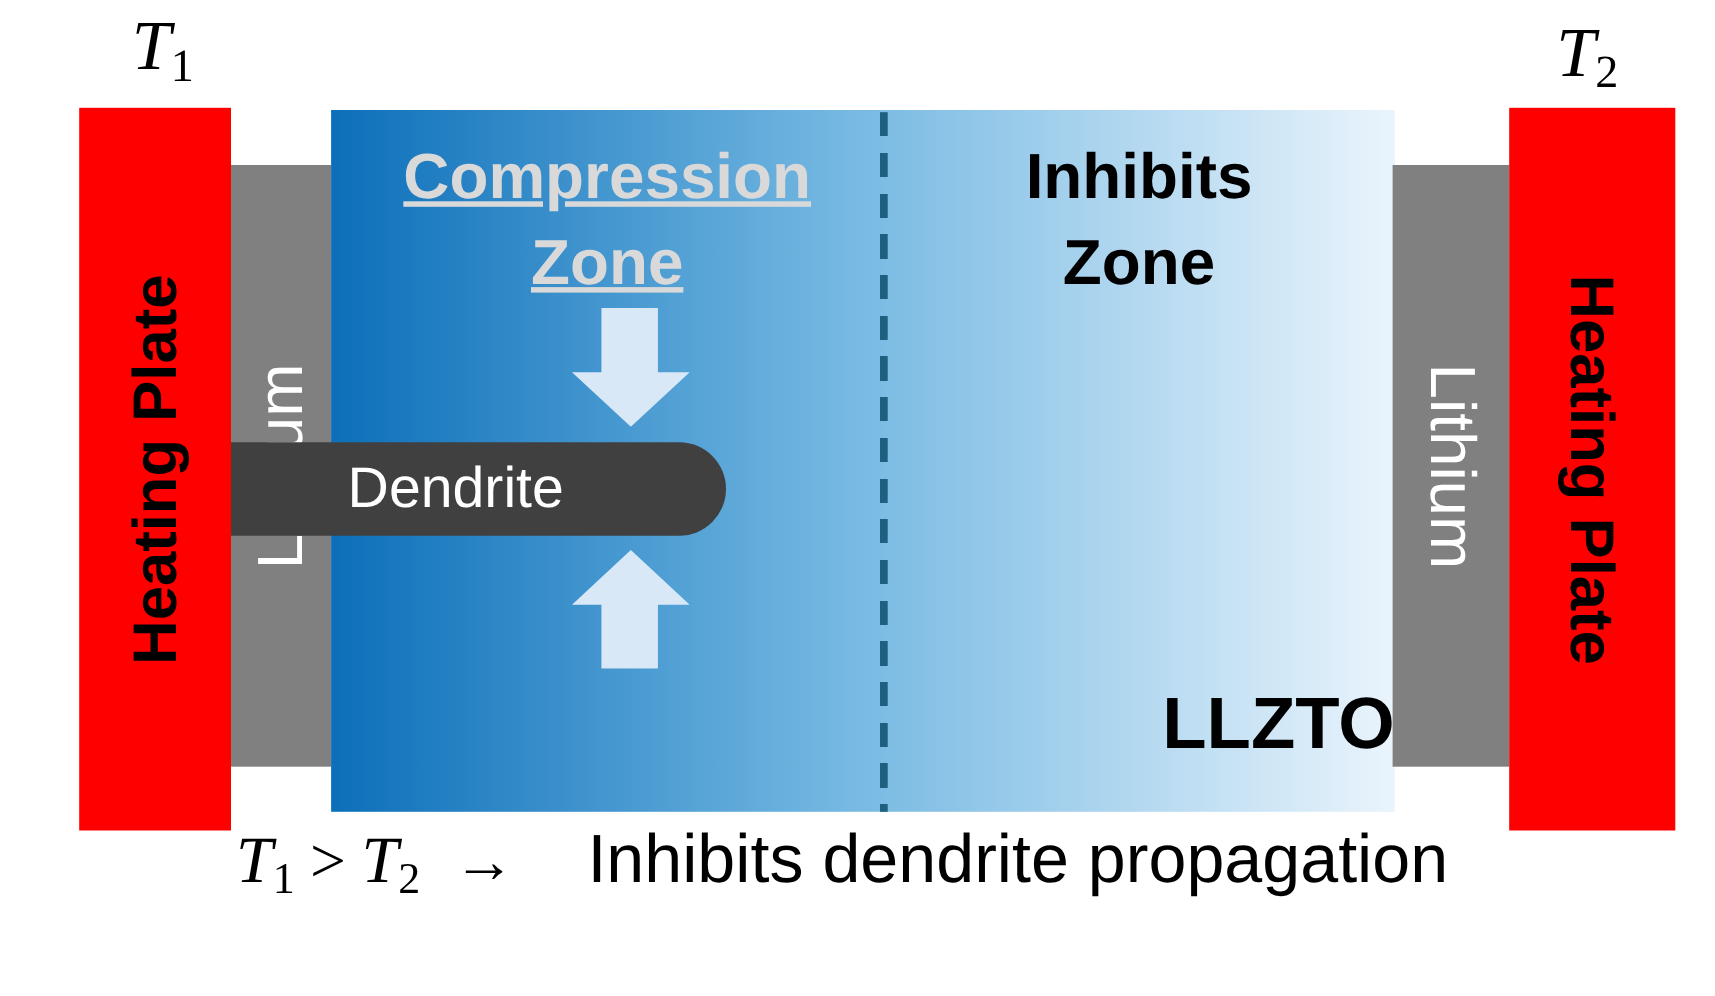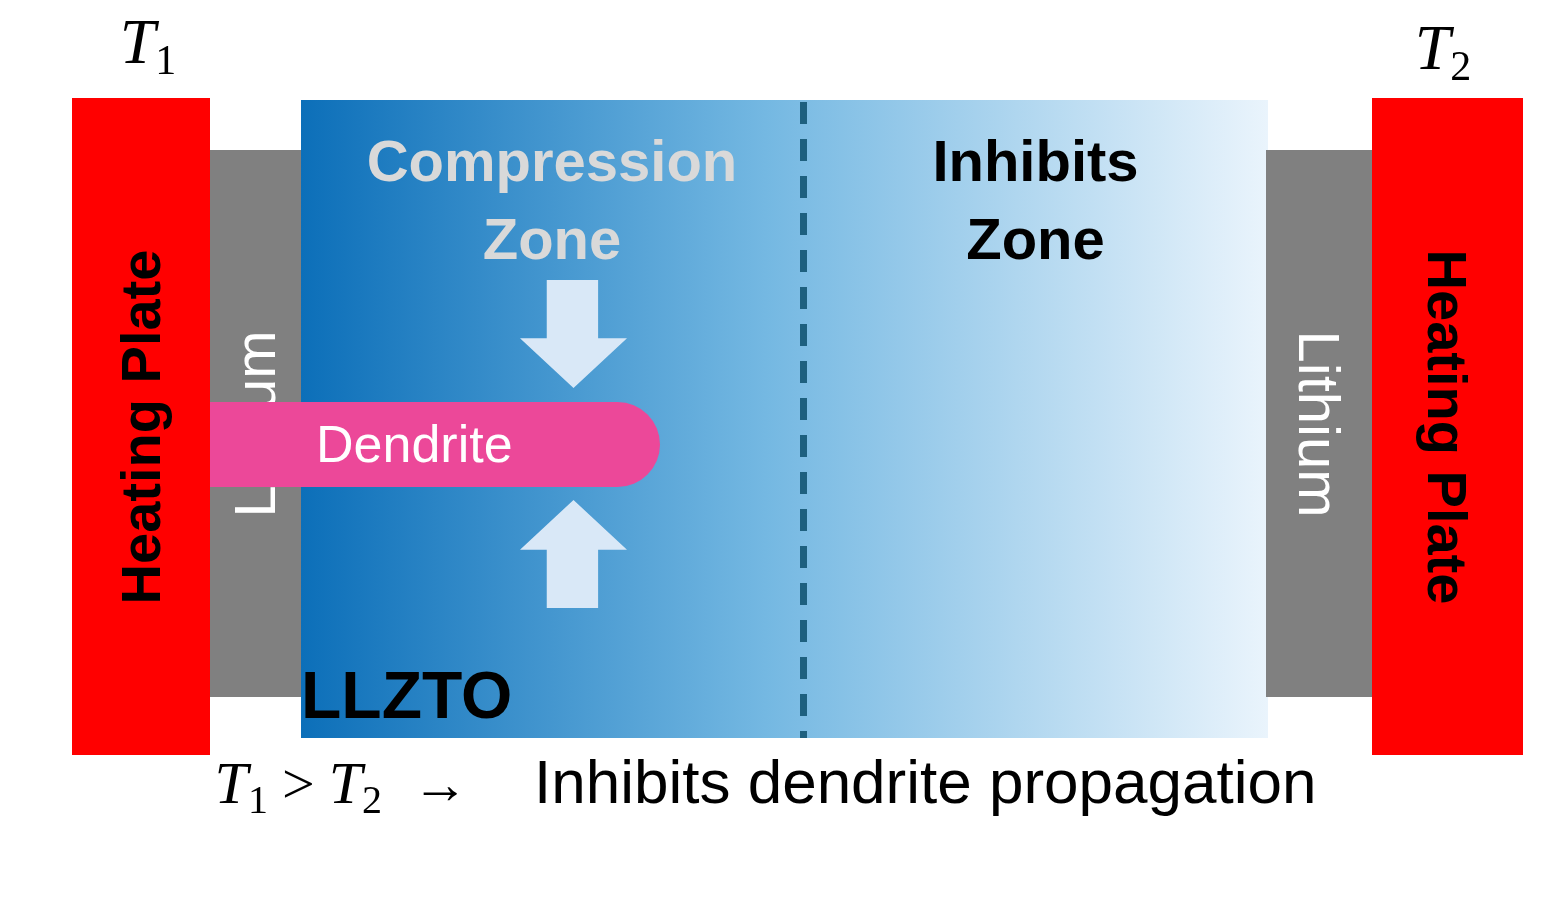--- a/index.html
+++ b/index.html
@@ -37,41 +37,41 @@
     background:linear-gradient(to right,#0c6fb9 0%,#74b8e2 48%,#eaf4fc 100%);
   }
   .dash-line{
     position:absolute;left:499px;top:2px;bottom:0;width:7px;
     background:repeating-linear-gradient(180deg,#1e607f 0 22px,transparent 22px 37px);
   }
   .zone-label{
     position:absolute;top:22px;text-align:center;
     font-size:58px;font-weight:bold;line-height:1.35;
   }
-  .zone-compression{left:0;width:502px;color:#d9d9d9;}
+  .zone-compression{left:0;width:502px;color:#d9d9d9;text-decoration:underline;}
   .zone-tension{left:502px;width:465px;color:#000000;}
   .stress-arrow{
     position:absolute;left:219px;width:107px;height:108px;background:#d9e8f7;
   }
   .arrow-down{
     top:180px;
     clip-path:polygon(25% 0,73% 0,73% 54%,100% 54%,50% 100%,0 54%,25% 54%);
   }
   .arrow-up{
     top:400px;
     clip-path:polygon(50% 0,100% 46%,73% 46%,73% 100%,25% 100%,25% 46%,0 46%);
   }
   .llzto-name{
-    position:absolute;left:0;right:0;top:562px;text-align:left;
+    position:absolute;left:0;right:0;top:524px;text-align:right;
     font-size:66px;font-weight:bold;color:#000;line-height:1;
   }
   
   .dendrite{
     position:absolute;left:210px;top:402px;width:450px;height:85px;
-    background:#ec4899;border-radius:0 44px 44px 0;
+    background:#404040;border-radius:0 44px 44px 0;
     color:#ffffff;font-size:52px;line-height:85px;
     padding-left:106px;box-sizing:border-box;z-index:5;
   }
   
   .caption{
     position:absolute;left:0;right:0;top:746px;height:90px;
     display:flex;justify-content:center;align-items:baseline;
     font-size:62px;color:#000;transform:translateX(-14px);white-space:nowrap;
   }
   .cap-math{

